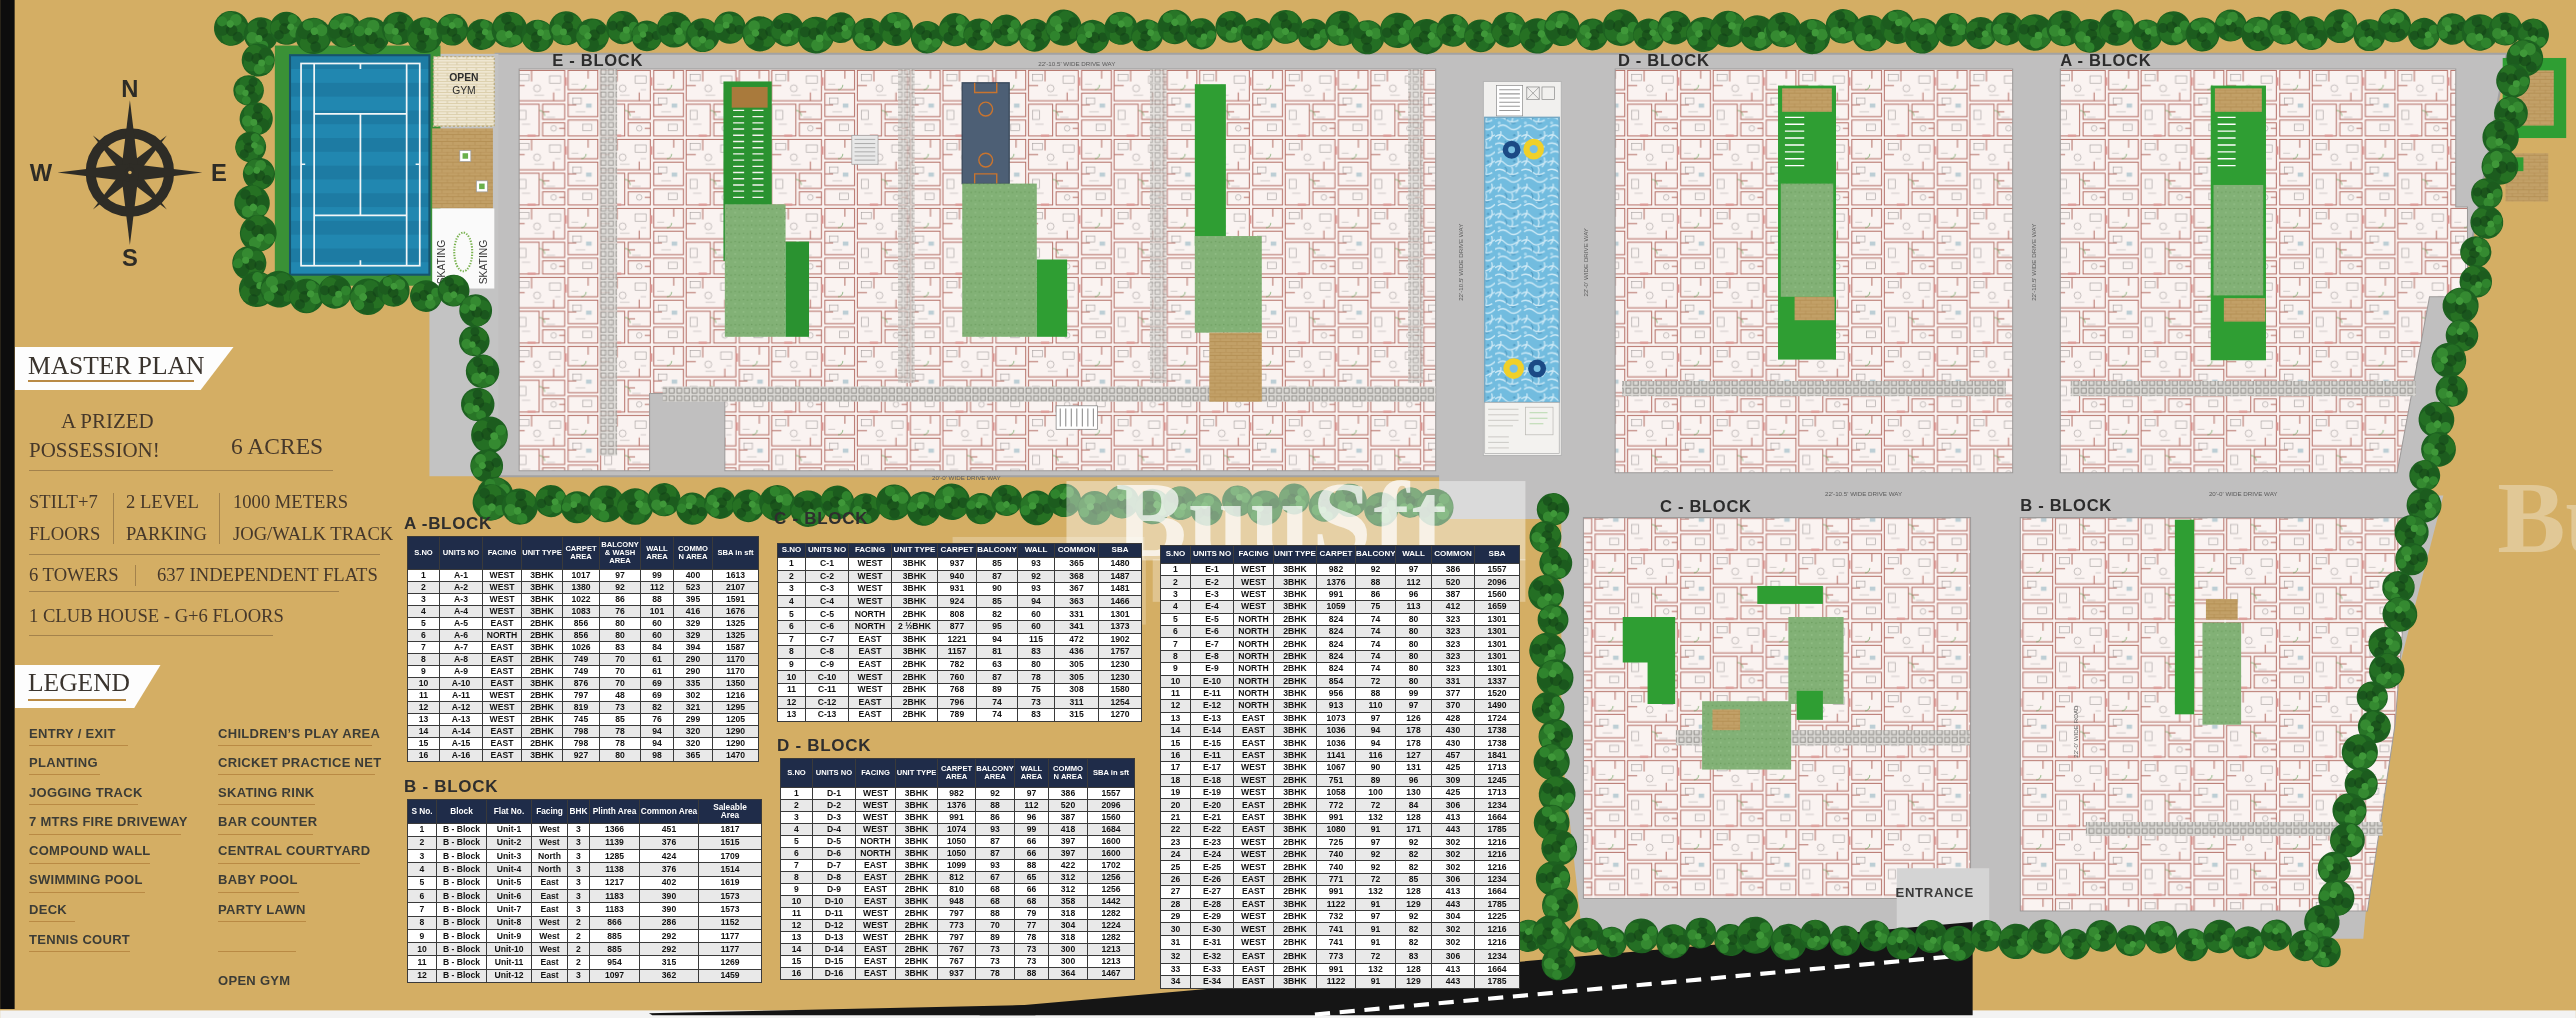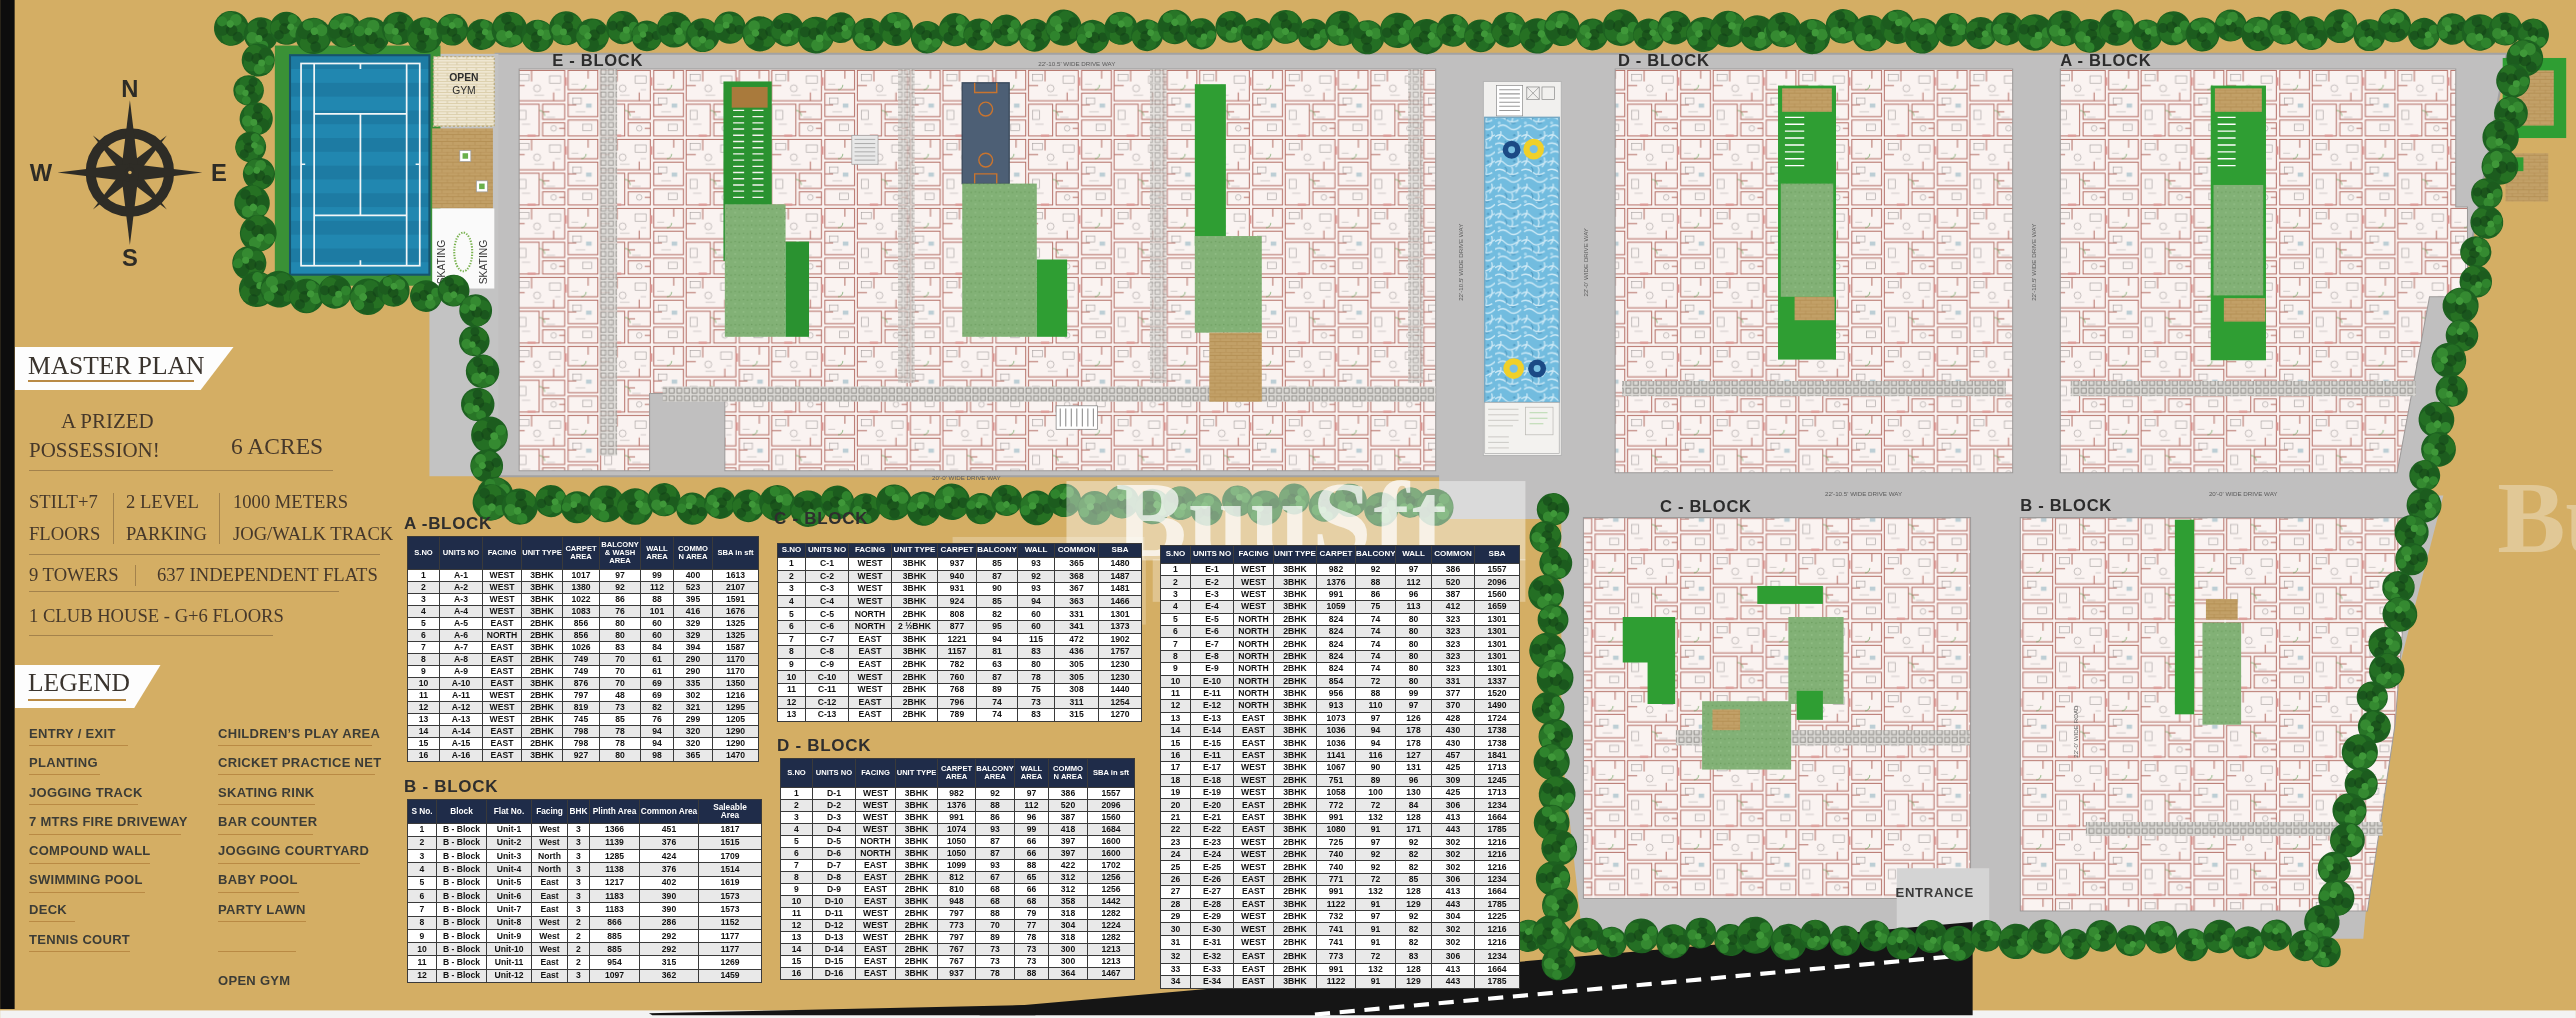--- a/index.html
+++ b/index.html
@@ -521,21 +521,21 @@
 <div class="ser24" style="left:29px;top:491px;">STILT+7</div>
 <div class="ser24" style="left:29px;top:523px;">FLOORS</div>
 <div class="vsep" style="left:113px;top:493px;height:51px;"></div>
 <div class="ser24" style="left:126px;top:491px;">2 LEVEL</div>
 <div class="ser24" style="left:126px;top:523px;">PARKING</div>
 <div class="vsep" style="left:219px;top:493px;height:51px;"></div>
 <div class="ser24" style="left:233px;top:491px;">1000 METERS</div>
 <div class="ser24" style="left:233px;top:523px;">JOG/WALK TRACK</div>
 <div class="divl" style="left:29px;top:554px;width:351px;"></div>
 
-<div class="ser24" style="left:29px;top:564px;">9 TOWERS</div>
+<div class="ser24" style="left:29px;top:564px;">6 TOWERS</div>
 <div class="vsep" style="left:135px;top:565px;height:21px;"></div>
 <div class="ser24" style="left:157px;top:564px;">637 INDEPENDENT FLATS</div>
 <div class="divl" style="left:29px;top:591px;width:310px;"></div>
 
 <div class="ser24" style="left:29px;top:605px;">1 CLUB HOUSE - G+6 FLOORS</div>
 <div class="divl" style="left:29px;top:635px;width:244px;"></div>
 
 <div class="banner" style="top:665px;width:146px;clip-path:polygon(0 0,100% 0,82% 100%,0 100%);"></div>
 <div class="mp" style="left:28px;top:668px;">LEGEND</div>
 <div class="gold" style="left:28px;top:699px;width:98px;"></div>
@@ -556,21 +556,21 @@
 <div class="leg" style="left:29px;top:932px;">TENNIS COURT</div>
     <div class="legu" style="left:29px;top:951px;width:101px;"></div>
 <div class="leg" style="left:218px;top:726px;">CHILDREN’S PLAY AREA</div>
     <div class="legu" style="left:218px;top:745px;width:154px;"></div>
 <div class="leg" style="left:218px;top:755px;">CRICKET PRACTICE NET</div>
     <div class="legu" style="left:218px;top:774px;width:157px;"></div>
 <div class="leg" style="left:218px;top:785px;">SKATING RINK</div>
     <div class="legu" style="left:218px;top:804px;width:97px;"></div>
 <div class="leg" style="left:218px;top:814px;">BAR COUNTER</div>
     <div class="legu" style="left:218px;top:834px;width:95px;"></div>
-<div class="leg" style="left:218px;top:843px;">JOGGING COURTYARD</div>
+<div class="leg" style="left:218px;top:843px;">CENTRAL COURTYARD</div>
     <div class="legu" style="left:218px;top:863px;width:142px;"></div>
 <div class="leg" style="left:218px;top:872px;">BABY POOL</div>
     <div class="legu" style="left:218px;top:892px;width:81px;"></div>
 <div class="leg" style="left:218px;top:902px;">PARTY LAWN</div>
     <div class="legu" style="left:218px;top:921px;width:88px;"></div>
 <div class="leg" style="left:218px;top:932px;margin-top:41px;">OPEN GYM</div>
     <div class="legu" style="left:218px;top:951px;width:78px;"></div>
 
 <div class="ttl" style="left:404px;top:514px;">A -BLOCK</div>
 
@@ -1062,21 +1062,21 @@
         </tr>
         <tr style="height:12.6px;">
           <td>11</td>
           <td>C-11</td>
           <td>WEST</td>
           <td>2BHK</td>
           <td>768</td>
           <td>89</td>
           <td>75</td>
           <td>308</td>
-          <td>1440</td>
+          <td>1580</td>
         </tr>
         <tr class="alt" style="height:12.6px;">
           <td>12</td>
           <td>C-12</td>
           <td>EAST</td>
           <td>2BHK</td>
           <td>796</td>
           <td>74</td>
           <td>73</td>
           <td>311</td>

